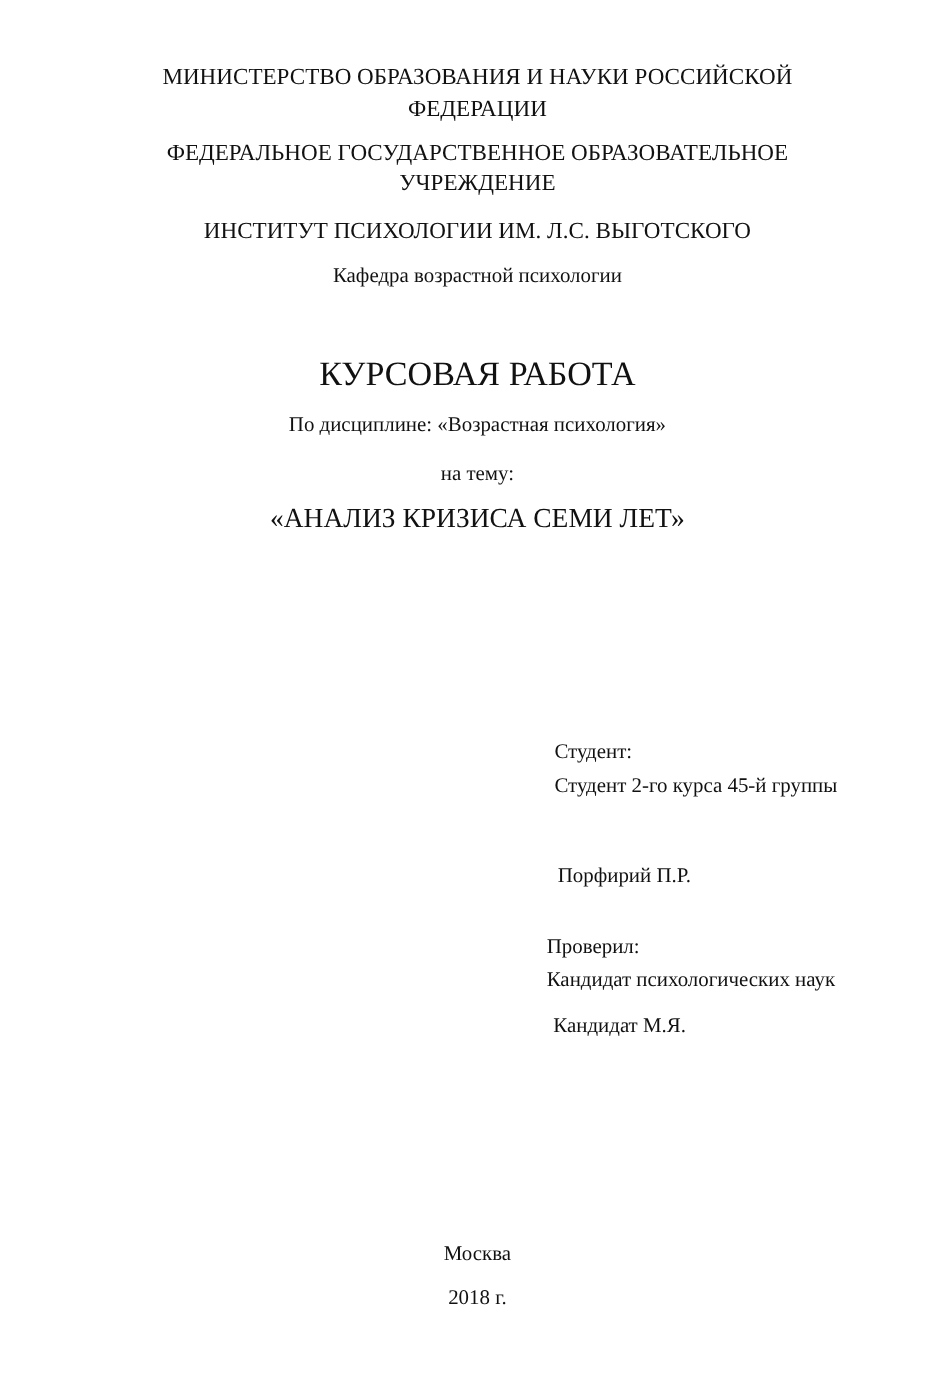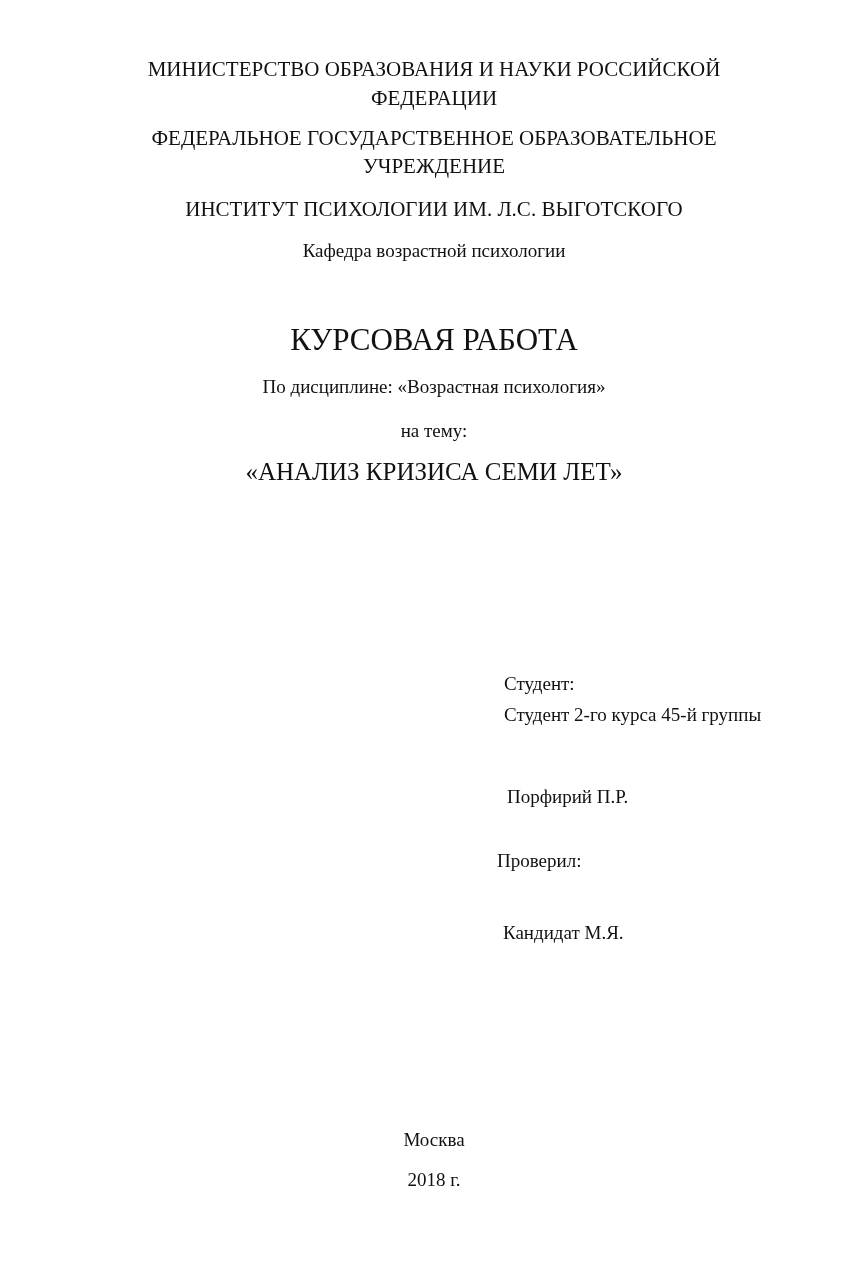--- a/index.html
+++ b/index.html
@@ -32,18 +32,19 @@
   <div class="c title" style="top:323px;">КУРСОВАЯ РАБОТА</div>
   <div class="c h19" style="top:376px;">По дисциплине: «Возрастная психология»</div>
   <div class="c h19" style="top:420px;">на тему:</div>
   <div class="c theme" style="top:458px;">«АНАЛИЗ КРИЗИСА СЕМИ ЛЕТ»</div>
 
   <div class="l h19" style="left:504px; top:673px;">Студент:</div>
   <div class="l h19" style="left:504px; top:704px;">Студент 2-го курса 45-й группы</div>
   <div class="l h19" style="left:507px; top:786px;">Порфирий П.Р.</div>
 
   <div class="l h19" style="left:497px; top:804px;margin-top:46px;">Проверил:</div>
+  <div class="l h19" style="left:497px; top:880px;">Кандидат психологических наук</div>
   <div class="l h19" style="left:503px; top:922px;">Кандидат М.Я.</div>
 
   <div class="c h19" style="top:1129px;">Москва</div>
   <div class="c h19" style="top:1169px;">2018 г.</div>
 
 </div>
 
 </body></html>

